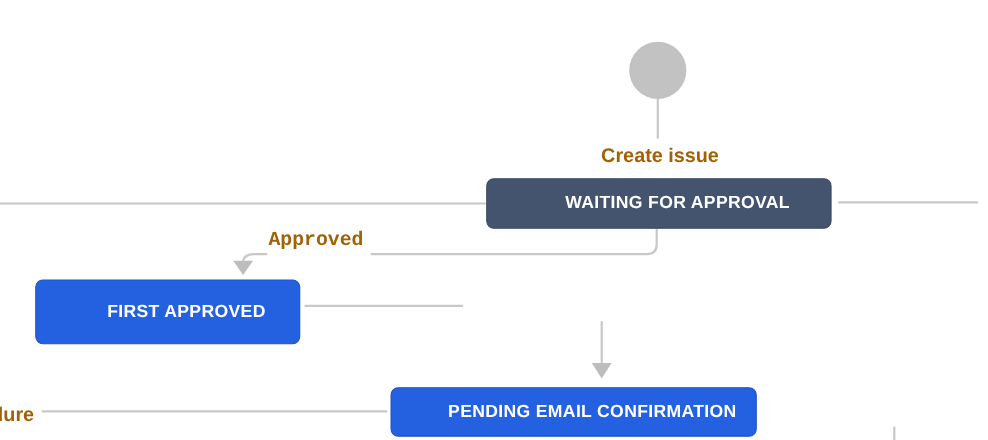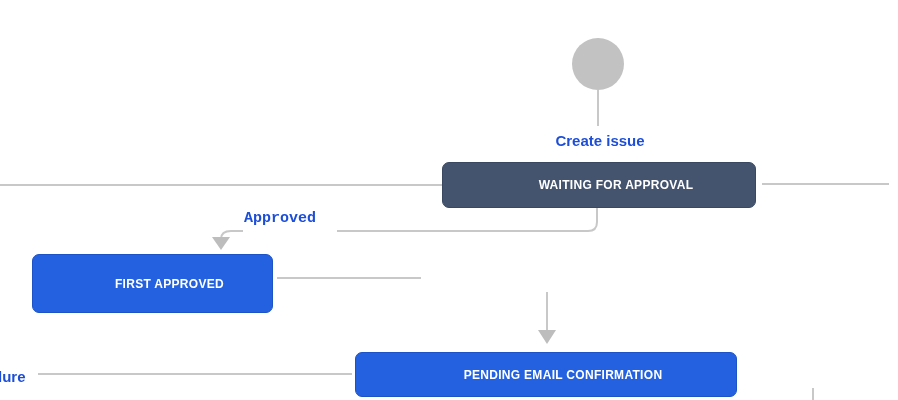--- a/index.html
+++ b/index.html
@@ -7,30 +7,30 @@
     position:relative;width:898px;height:400px;overflow:hidden;background:#ffffff;
     font-family:"Liberation Sans",sans-serif;
   }
   .connector-layer{position:absolute;left:0;top:0;}
   .start-node{
     position:absolute;left:572px;top:38px;width:52px;height:52px;
     border-radius:50%;background:#c2c2c2;
   }
   .status{
     position:absolute;display:flex;align-items:center;justify-content:center;
-    border-radius:7px;color:#ffffff;font-weight:bold;font-size:12px;
+    border-radius:7px;color:#ffffff;font-weight:bold;font-size:16px;
     letter-spacing:.3px;white-space:nowrap;box-sizing:border-box;cursor:pointer;padding-left:34px;
   }
   .status-navy{background:#44546f;border:1px solid #3a4961;}
   .status-blue{background:#2361e0;border:1px solid #1d53c6;}
   .status-waiting{left:442px;top:162px;width:314px;height:46px;}
   .status-first{left:32px;top:254px;width:241px;height:59px;}
-  .status-pending{left:355px;top:352px;width:382px;height:45px;}
+  .status-pending{left:355px;top:352px;width:333px;height:45px;}
   .t-label{
-    position:absolute;font-weight:bold;font-size:15px;color:#1d4ed8;
+    position:absolute;font-weight:bold;font-size:18px;color:#a16207;
     white-space:nowrap;line-height:20px;cursor:pointer;
   }
   .label-create{left:480px;top:131px;width:240px;text-align:center;}
   .label-approved{left:244px;top:209px;font-family:Liberation Mono, monospace;}
   .label-waiting-second{left:405px;top:268px;width:280px;text-align:center;}
   .label-failure{left:-2px;top:367px;}
   .label-resend{left:745px;top:364px;}
 </style>
 </head>
 <body>

